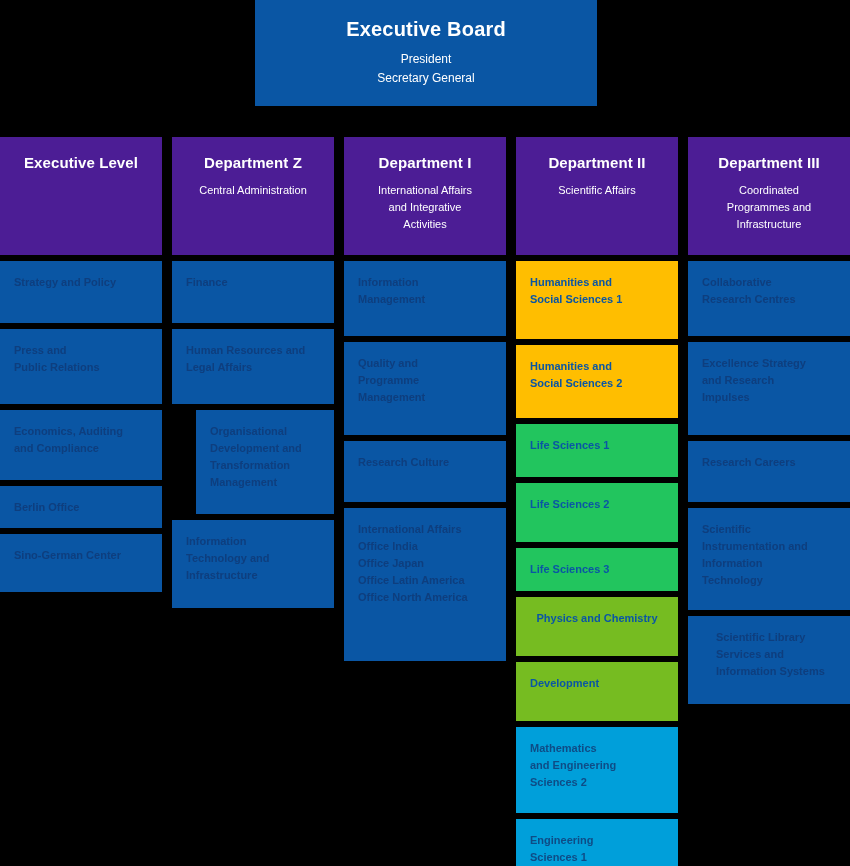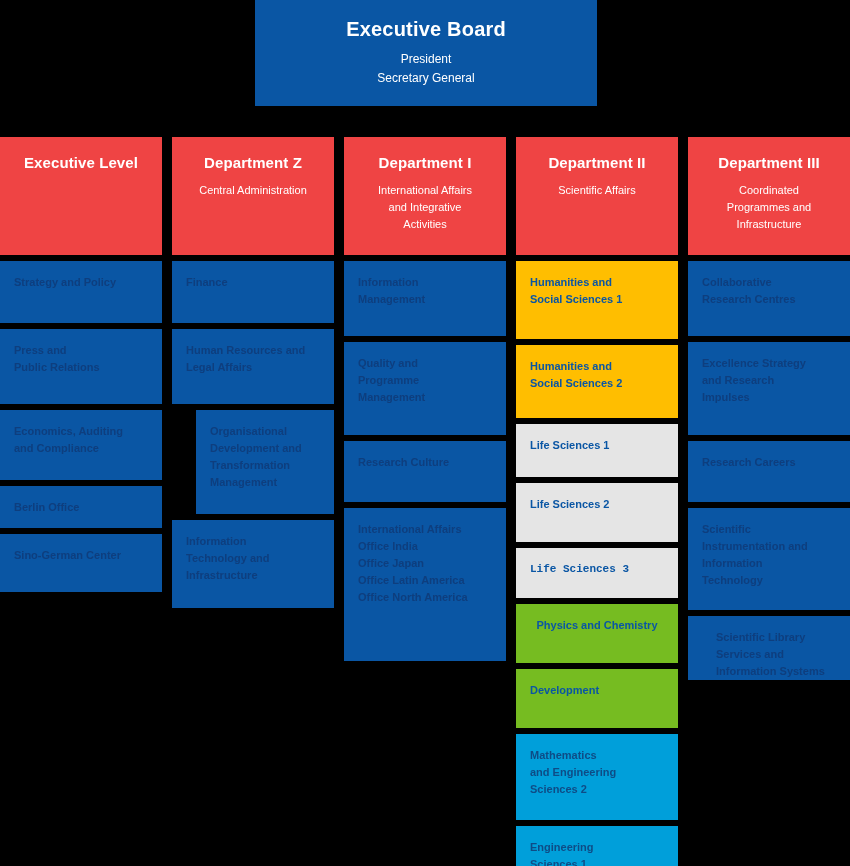--- a/index.html
+++ b/index.html
@@ -56,21 +56,21 @@
   .column {
     width: 162px;
     flex: 0 0 162px;
     display: flex;
     flex-direction: column;
     gap: 6px;
   }
 
   
   .col-header {
-    background: #ef4444;
+    background: #4c1d95;
     height: 118px;
     box-sizing: border-box;
     padding: 16px 10px 0 10px;
     text-align: center;
     color: #ffffff;
   }
   .col-header .col-title {
     font-size: 15px;
     font-weight: bold;
     line-height: 20px;
@@ -95,21 +95,21 @@
     display: flex;
     align-items: flex-start;
     overflow: hidden;
   }
   .unit .unit-label {
     white-space: pre-line;
   }
 
   
   .unit.amber  { background: #FFBE00; color: #0A56A4; }
-  .unit.red    { background: #e5e5e5; color: #0A56A4; }
+  .unit.red    { background: #22c55e; color: #0A56A4; }
   .unit.green  { background: #76BC21; color: #0A56A4; }
   .unit.cyan   { background: #009FDA; color: #0E4C86; }
 </style>
 </head>
 <body>
 
 <div id="org-root">
   <div class="root-title">Executive Board</div>
   <div class="root-lines">
     <div class="root-line">President</div>
@@ -203,21 +203,21 @@
       <div class="unit amber" style="height: 73px;">
         <span class="unit-label">Humanities and
 Social Sciences 2</span>
       </div>
       <div class="unit red" style="height: 53px;">
         <span class="unit-label">Life Sciences 1</span>
       </div>
       <div class="unit red" style="height: 59px;">
         <span class="unit-label">Life Sciences 2</span>
       </div>
-      <div class="unit red" style="height: 50px; font-family: Liberation Mono, monospace;">
+      <div class="unit red" style="height: 43px;">
         <span class="unit-label">Life Sciences 3</span>
       </div>
       <div class="unit green" style="height: 59px; justify-content: center;">
         <span class="unit-label">Physics and Chemistry</span>
       </div>
       <div class="unit green" style="height: 59px;">
         <span class="unit-label">Development</span>
       </div>
       <div class="unit cyan" style="height: 86px;">
         <span class="unit-label">Mathematics
@@ -247,19 +247,19 @@
       </div>
       <div class="unit" style="height: 61px;">
         <span class="unit-label">Research Careers</span>
       </div>
       <div class="unit" style="height: 102px;">
         <span class="unit-label">Scientific
 Instrumentation and
 Information
 Technology</span>
       </div>
-      <div class="unit" style="height: 64px; padding-left: 28px;">
+      <div class="unit" style="height: 88px; padding-left: 28px;">
         <span class="unit-label">Scientific Library
 Services and
 Information Systems</span>
       </div>
     </div>
   </div>
 
 </body></html>

